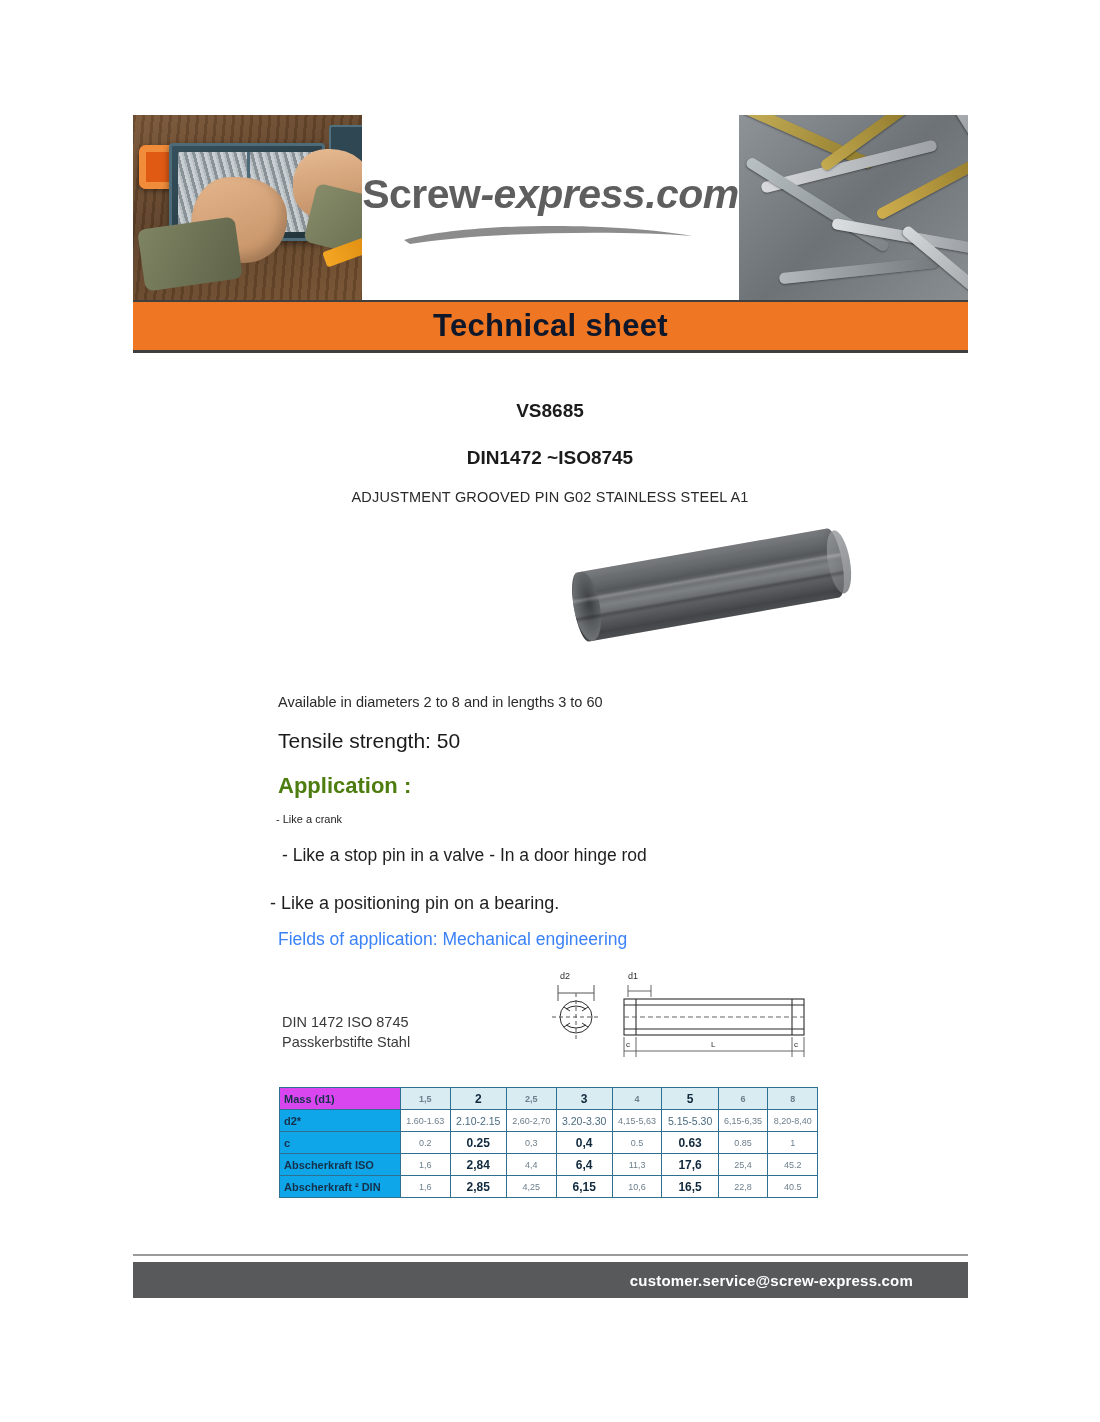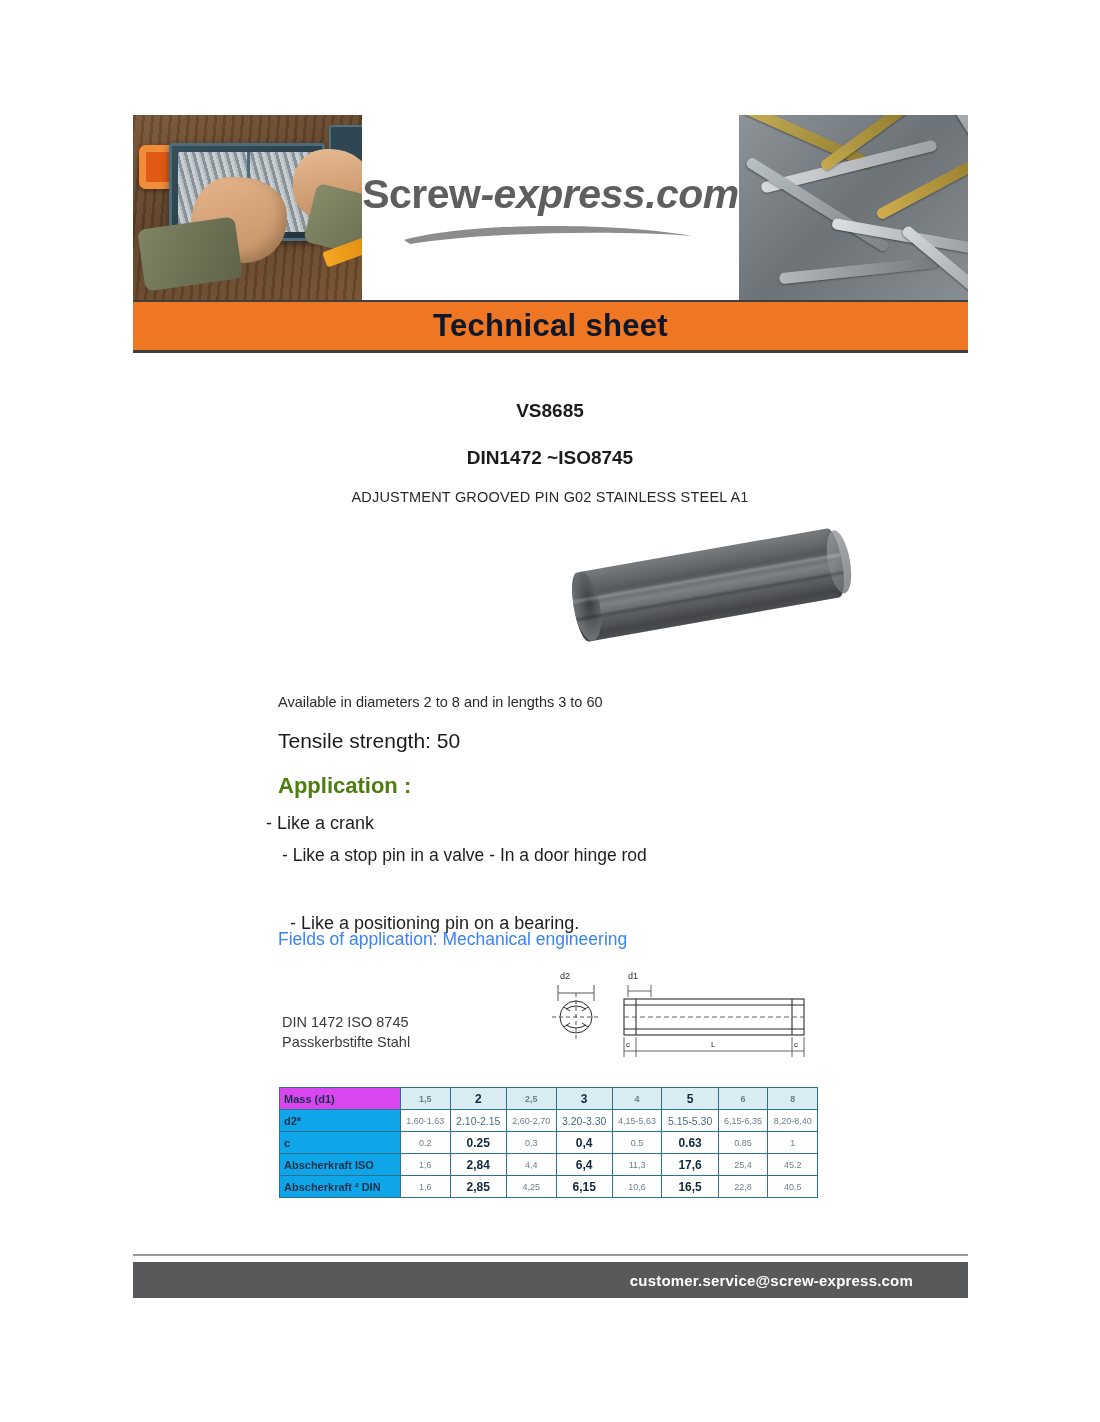--- a/index.html
+++ b/index.html
@@ -299,39 +299,38 @@
   .app-title {
     position: absolute;
     left: 278px;
     top: 773px;
     font-size: 22px;
     font-weight: bold;
     color: #4d7c0f;
   }
   .app-1 {
     position: absolute;
-    left: 266px;
+    left: 276px;
     top: 813px;
-    font-size: 18px;
+    font-size: 11px;
     color: #1e1e1e;
   }
   .app-2 {
     position: absolute;
     left: 282px;
     top: 845px;
     font-size: 17.5px;
     color: #1e1e1e;
   }
   .app-3 {
     position: absolute;
-    left: 290px;
+    left: 270px;
     top: 893px;
     font-size: 18px;
     color: #1e1e1e;
-    margin-top: 20px;
   }
   .fields {
     position: absolute;
     left: 278px;
     top: 929px;
     font-size: 17.5px;
     color: #3b82f6;
   }
 
   

